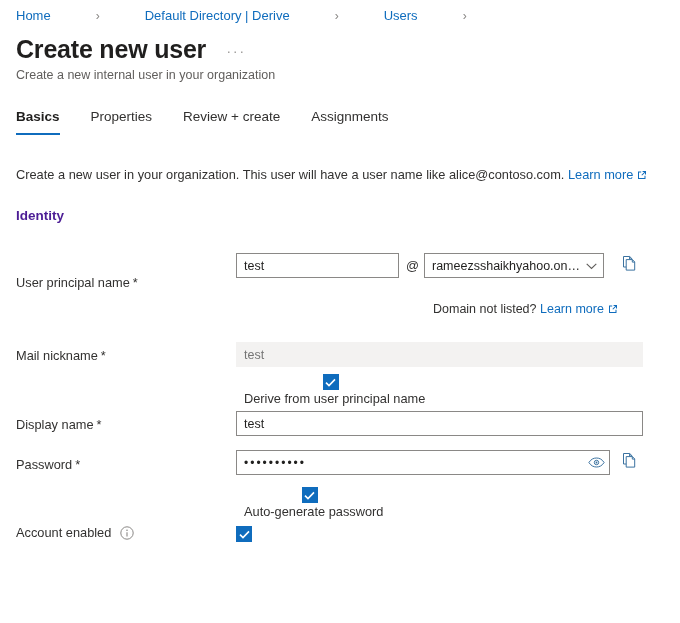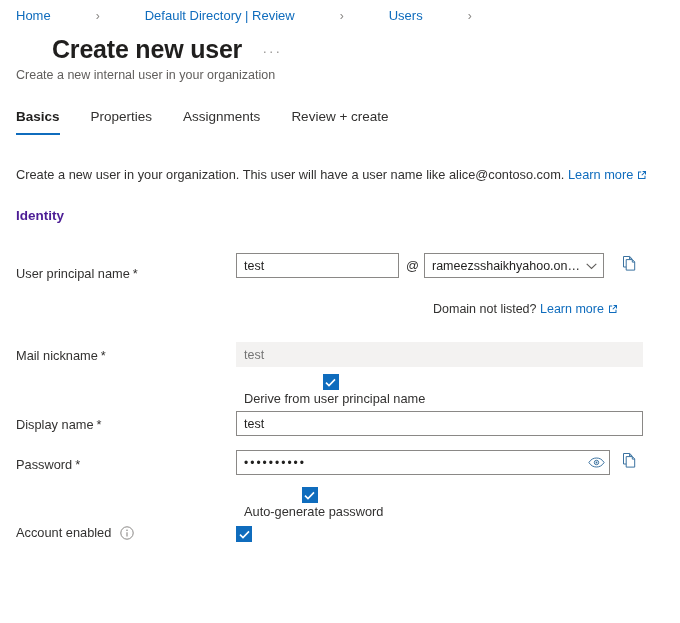--- a/index.html
+++ b/index.html
@@ -40,21 +40,20 @@
     display: inline-block;
   }
 
   
   .page-title-row {
     position: absolute;
     left: 16px;
     top: 34px;
     display: flex;
     align-items: center;
-    margin-left: 36px;
   }
   .page-title {
     font-size: 25px;
     font-weight: 600;
     color: #201f1e;
     letter-spacing: -0.2px;
     line-height: 30px;
   }
   .more-dots {
     margin-left: 16px;
@@ -276,50 +275,50 @@
     letter-spacing: 2px;
     font-size: 12px;
   }
 </style>
 </head>
 <body>
 
 <div class="breadcrumb">
   <a class="crumb-link">Home</a>
   <span class="crumb-sep">›</span>
-  <a class="crumb-link">Default Directory | Review</a>
+  <a class="crumb-link">Default Directory | Derive</a>
   <span class="crumb-sep">›</span>
   <a class="crumb-link">Users</a>
   <span class="crumb-sep">›</span>
 </div>
 
 <div class="page-title-row">
   <span class="page-title">Create new user</span>
   <span class="more-dots">···</span>
 </div>
 <div class="page-subtitle">Create a new internal user in your organization</div>
 
 <div class="tabs">
   <div class="tab active">Basics</div>
   <div class="tab">Properties</div>
+  <div class="tab">Review + create</div>
   <div class="tab">Assignments</div>
-  <div class="tab">Review + create</div>
 </div>
 
 <div class="description">
   <span>Create a new user in your organization. This user will have a user name like alice@contoso.com.</span>
   <a class="inline-link">Learn more</a><span class="ext-icon"><svg width="10" height="10" viewBox="0 0 10 10">
         <path d="M1 1.5h3.2v1H2v5.5h5.5V5.8h1V9H1z" fill="#0f6cbd"></path>
         <path d="M5.6 1h3.4v3.4h-1V2.7L5.1 5.6 4.4 4.9 7.3 2H5.6z" fill="#0f6cbd"></path>
       </svg></span>
 </div>
 
 <div class="section-heading">Identity</div>
 
-<div class="form-label" style="top:265px;justify-content:space-between;">
+<div class="form-label" style="top:274px;justify-content:space-between;">
   <span>User principal name</span>
     <span class="req">*</span>
 </div>
 <input class="field-input" style="left: 236px; top: 253px; width: 163px;" value="test">
 <span class="at-sign" style="left:406px; top:257px;">@</span>
 <div class="dropdown" style="left:424px; top:253px; width:180px;">
   <span class="dropdown-text">rameezsshaikhyahoo.on…</span>
   <span class="chev"><svg width="11" height="7" viewBox="0 0 11 7">
         <path d="M0.7 0.8 5.5 5.5 10.3 0.8" stroke="#605e5c" stroke-width="1.1" fill="none"></path>
       </svg></span>

